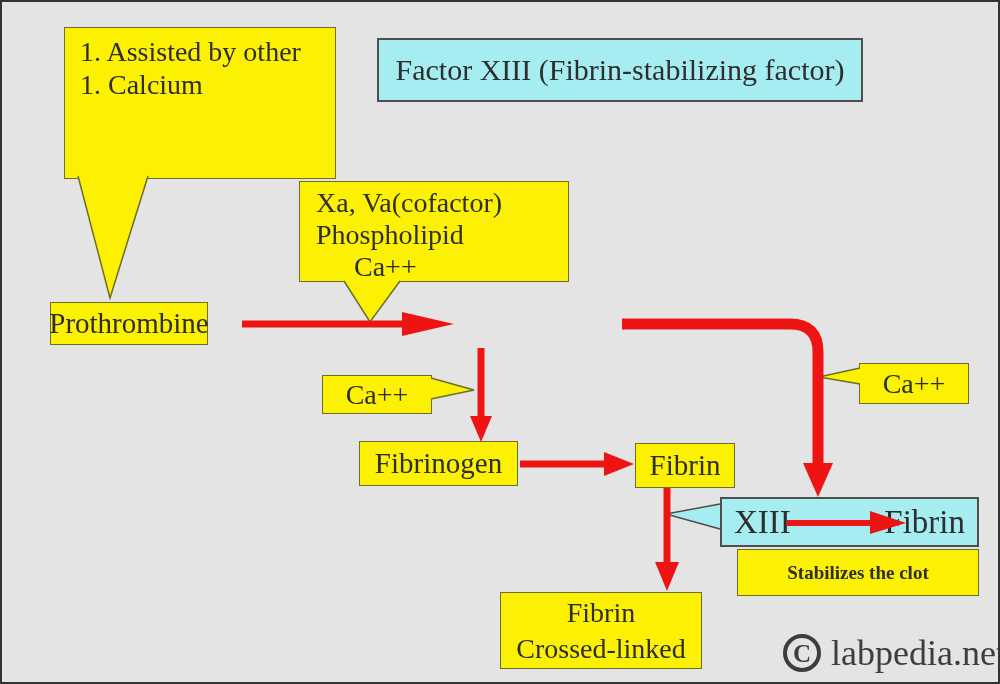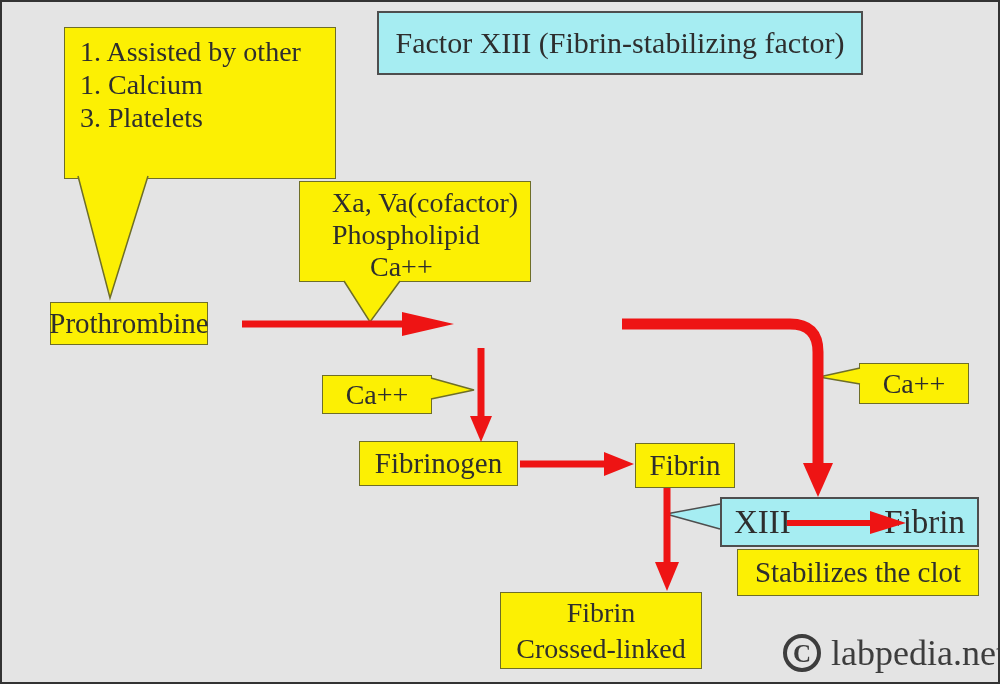--- a/index.html
+++ b/index.html
@@ -36,52 +36,51 @@
   }
   .tail-yellow{fill:var(--yellow);stroke:var(--yborder);stroke-width:1.5;}
   .tail-cyan{fill:var(--cyan);stroke:var(--cborder);stroke-width:1.5;}
   .arrow-line{stroke:var(--red);fill:none;}
   .arrow-head{fill:var(--red);stroke:none;}
   
   #note-box{left:28px;top:25px;width:272px;height:152px;padding:7px 0 0 15px;font-size:28px;line-height:33px;margin-left:34px;}
   #note-box .indent{padding-left:28px;}
   .note-line{display:block;white-space:nowrap;}
   
-  #title-box{left:375px;top:9px;width:486px;height:64px;font-size:30px;}
+  #title-box{left:375px;top:36px;width:486px;height:64px;font-size:30px;}
   
-  #cofactor-box{left:297px;top:179px;width:232px;height:101px;padding:5px 0 0 32px;font-size:28px;line-height:32px;}
+  #cofactor-box{left:297px;top:179px;width:270px;height:101px;padding:5px 0 0 16px;font-size:28px;line-height:32px;}
   #cofactor-box .indent2{padding-left:38px;}
   
   #prothrombine-box{left:48px;top:300px;width:158px;height:43px;font-size:29px;}
   #thrombine-box{left:457px;top:301px;width:161px;height:44px;font-size:29px;}
   #ca-left-box{left:320px;top:373px;width:110px;height:39px;font-size:28px;}
   #ca-right-box{left:857px;top:361px;width:110px;height:41px;font-size:28px;}
   #fibrinogen-box{left:357px;top:439px;width:159px;height:45px;font-size:29px;}
   #fibrin-box{left:633px;top:441px;width:100px;height:45px;font-size:29px;}
   #xiii-box{left:718px;top:495px;width:259px;height:50px;font-size:33px;display:flex;align-items:center;justify-content:space-between;padding:0 12px;gap:40px;}
-  #stabilizes-box{left:735px;top:547px;width:242px;height:47px;font-size:29px;}
+  #stabilizes-box{left:735px;top:547px;width:242px;height:47px;font-size:19px;font-weight:bold;}
   #crosslinked-box{left:498px;top:590px;width:202px;height:77px;font-size:28px;line-height:36px;flex-direction:column;text-align:center;}
   
   #watermark{position:absolute;left:781px;top:630px;display:flex;align-items:center;z-index:2;color:#3D3D3D;}
   #copyright-ring{
     width:30px;height:30px;border:4px solid #3D3D3D;border-radius:50%;
     display:flex;align-items:center;justify-content:center;
     font-size:25px;font-weight:bold;line-height:1;
   }
   #watermark-text{font-size:36px;margin-left:10px;}
 </style>
 </head>
 <body>
 
 <div id="canvas">
 
   <div class="box yellow" id="note-box">
     <span class="note-line">1. Assisted by other</span>
     <span class="note-line">1. Calcium</span>
-    <span class="note-line">3. Platelets</span>
   </div>
 
   <div class="box cyan center" id="title-box">Factor XIII (Fibrin-stabilizing factor)</div>
 
   <div class="box yellow" id="cofactor-box">
     <span class="note-line">Xa, Va(cofactor)</span>
     <span class="note-line">Phospholipid</span>
     <span class="note-line indent2">Ca++</span>
   </div>
 

